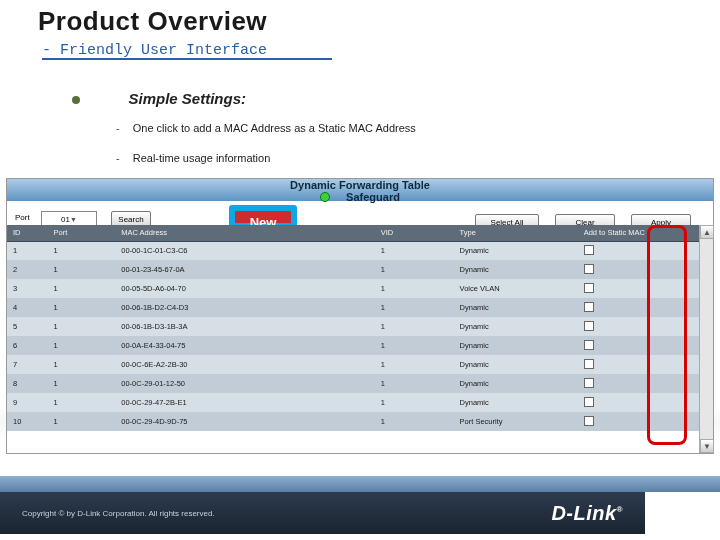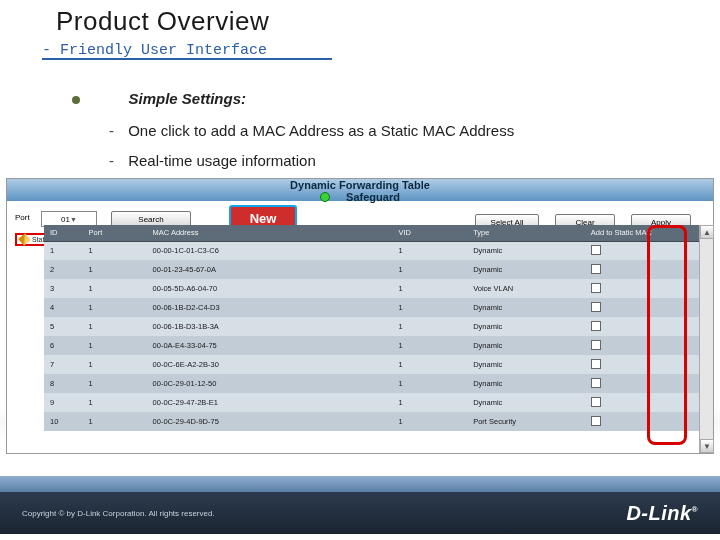--- a/index.html
+++ b/index.html
@@ -1,69 +1,69 @@
 <!DOCTYPE html>
 <html><head>
 <meta charset="utf-8">
 <style>
   * { box-sizing: border-box; margin: 0; padding: 0; }
   html, body { width: 720px; height: 540px; font-family: Verdana, Arial, sans-serif; background: #fff; overflow: hidden; }
   .slide { width: 720px; height: 540px; position: relative; background: linear-gradient(180deg,#ffffff 0%,#ffffff 75%,#f7f7f7 78%,#ffffff 82%,#ffffff 100%); }
-  .title { position: absolute; left: 56px; top: 6px; font-size: 26px; color: #1a1a1a; font-weight: 400; letter-spacing: .5px; }
+  .title { position: absolute; left: 38px; top: 6px; font-size: 26px; color: #1a1a1a; font-weight: 700; letter-spacing: .5px; }
   .title-underline { position: absolute; left: 42px; top: 58px; width: 290px; height: 2px; background: #2b5ea6; }
   .subtitle { position: absolute; left: 42px; top: 42px; font-size: 15px; color: #2b5ea6; font-family: Liberation Mono, monospace; }
   .bullet1 { position: absolute; left: 72px; top: 90px; }
   .dot { display: inline-block; width: 8px; height: 8px; border-radius: 50%; background: #5b6e3a; margin-right: 8px; vertical-align: middle; }
   .b1txt { font-style: italic; font-weight: bold; font-size: 15px; color: #222; margin-left: 36px; }
-  .bullet2 { position: absolute; left: 109px; font-size: 15px; color: #222; }
+  .bullet2 { position: absolute; left: 116px; font-size: 11px; color: #222; }
   .bullet2 .dash { margin-right: 10px; color: #444; }
   .b2a { top: 122px; }
   .b2b { top: 152px; }
 
   .panel { position: absolute; left: 6px; top: 178px; width: 708px; height: 276px; border: 1px solid #999; background: #fff; }
   .panel-head { height: 22px; background: linear-gradient(180deg,#aecbe6 0%,#5e94c2 100%); display: flex; align-items: center; padding: 0 6px; justify-content: space-between; font-size: 11px; font-weight: bold; color: #0b2a40; flex-direction: column; }
   .safeguard { display: flex; align-items: center; gap: 16px; color: #0b2a40; font-weight: bold; }
   .sg-dot { width: 10px; height: 10px; border-radius: 50%; background: #3bd13b; border: 1px solid #0a7a0a; }
 
   .toolbar { position: relative; height: 40px; }
   .port-label { position: absolute; left: 8px; top: 12px; font-size: 8px; color: #000; }
   .port-select { position: absolute; left: 34px; top: 10px; width: 56px; height: 16px; font-size: 8px; border: 1px solid #888; background: #fff; padding: 0 19px; display: flex; align-items: center; justify-content: space-between; }
   .port-select .chev { font-size: 7px; color: #555; }
   .btn { position: absolute; height: 17px; font-size: 8px; border: 1px solid #777; background: linear-gradient(180deg,#fff,#d9d9d9); border-radius: 2px; text-align: center; line-height: 15px; cursor: pointer; }
-  .btn-search { left: 104px; top: 10px; width: 80px; }
+  .btn-search { left: 104px; top: 10px; width: 40px; }
   .btn-selectall { right: 174px; top: 13px; width: 64px; }
   .btn-clear { right: 98px; top: 13px; width: 60px; }
   .btn-apply { right: 22px; top: 13px; width: 60px; }
 
-  .new-badge { position: absolute; left: 222px; top: 4px; width: 68px; height: 24px; background: #cf2c2c; color: #fff; font-weight: bold; font-size: 13px; border: 2px solid #0ea5e9; border-radius: 3px; text-align: center; line-height: 24px; }
+  .new-badge { position: absolute; left: 222px; top: 4px; width: 68px; height: 24px; background: #cf2c2c; color: #fff; font-weight: bold; font-size: 13px; border: 6px solid #0ea5e9; border-radius: 3px; text-align: center; line-height: 24px; }
 
   .status-row { position: absolute; left: 8px; top: 32px; width: 210px; height: 13px; border: 2px solid #d80000; display: flex; align-items: center; padding: 0 3px; gap: 3px; background: #fff; }
   .pencil { width: 9px; height: 9px; background: linear-gradient(135deg,#d58a00 40%,#ffd070 60%); transform: rotate(-40deg); }
   .status-text { font-size: 7px; color: #222; display: flex; gap: 2px; }
 
-  .table-wrap { position: absolute; left: 0; right: 0; top: 46px; bottom: 0; overflow: hidden; margin-left: 37px; }
+  .table-wrap { position: absolute; left: 0; right: 0; top: 46px; bottom: 0; overflow: hidden; }
   table { border-collapse: collapse; width: 100%; table-layout: fixed; font-size: 7.5px; color: #f2f2f2; }
   thead th { background: #5e6b78; height: 16px; text-align: left; padding: 2px 6px; font-weight: normal; border-bottom: 1px solid #3c4753; }
   tbody td { height: 19px; padding: 2px 6px; color: #1a1a1a; }
   tbody tr:nth-child(odd) td { background: #d6dee6; }
   tbody tr:nth-child(even) td { background: #c1ccd6; }
   .col-id { width: 36px; }
   .col-port { width: 60px; }
   .col-mac { width: 230px; }
   .col-vid { width: 70px; }
   .col-type { width: 110px; }
   .col-add { width: 120px; }
   .chk { width: 10px; height: 10px; border: 1px solid #666; background: #fff; display: inline-block; }
   .scroll-col { position: absolute; right: 0; top: 46px; bottom: 0; width: 14px; background: #e6e6e6; border-left: 1px solid #aaa; }
   .scroll-up, .scroll-down { width: 14px; height: 14px; background: linear-gradient(180deg,#fff,#cfcfcf); text-align: center; font-size: 8px; line-height: 14px; color: #555; border: 1px solid #aaa; }
   .scroll-down { position: absolute; bottom: 0; }
 
   .highlight-col { position: absolute; right: 26px; top: 46px; width: 40px; height: 220px; border: 3px solid #d80000; border-radius: 8px; pointer-events: none; }
 
-  .footer { position: absolute; left: 0; bottom: 6px; width: 720px; height: 42px; background: linear-gradient(180deg,#2d3b4e 0%,#1a2431 100%); display: flex; align-items: center; justify-content: space-between; padding: 0 22px; }
+  .footer { position: absolute; left: 0; bottom: 6px; width: 645px; height: 42px; background: linear-gradient(180deg,#2d3b4e 0%,#1a2431 100%); display: flex; align-items: center; justify-content: space-between; padding: 0 22px; }
   .copyright { font-size: 8px; color: #c8d1dc; }
   .dlink { color: #fff; font-weight: bold; font-style: italic; font-size: 20px; letter-spacing: .5px; margin-left: 9px; }
   .dlink sup { font-size: 8px; vertical-align: super; }
   .footer-top { position: absolute; left: 0; bottom: 48px; width: 720px; height: 16px; background: linear-gradient(180deg,#8faed0 0%,#5b7fa6 100%); }
 </style>
 </head>
 <body>
 
 <div class="slide">
   <div class="title">Product Overview</div>

